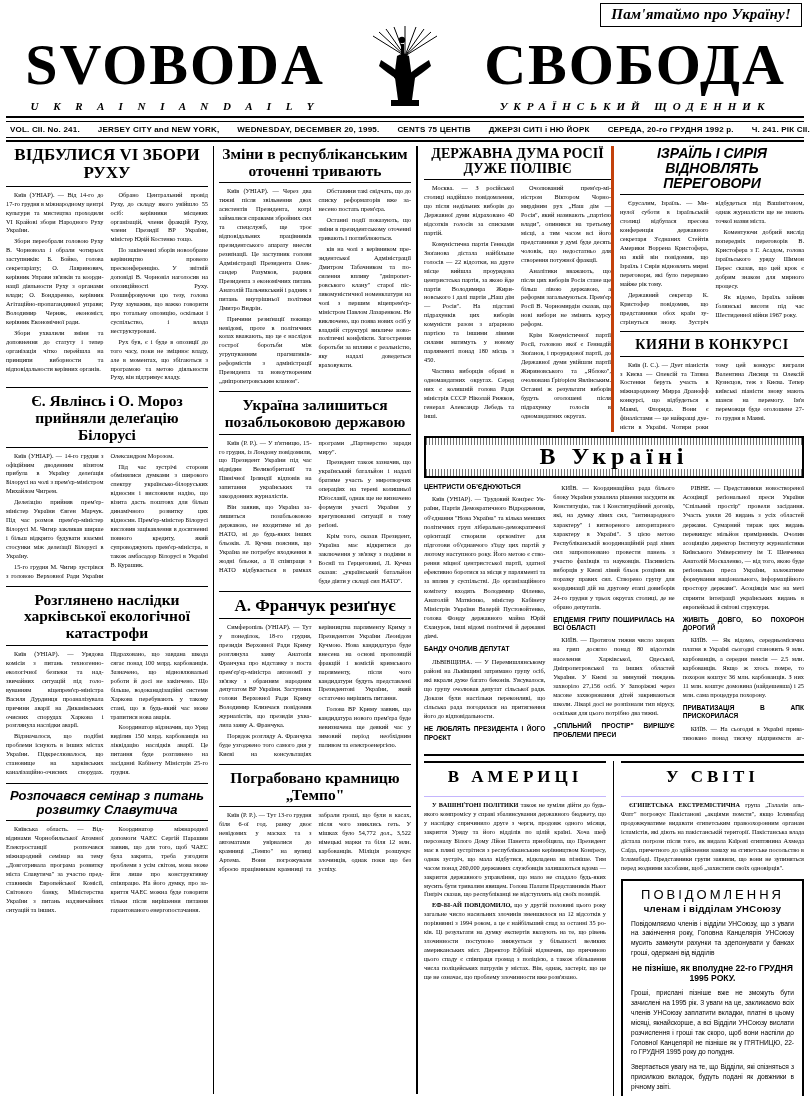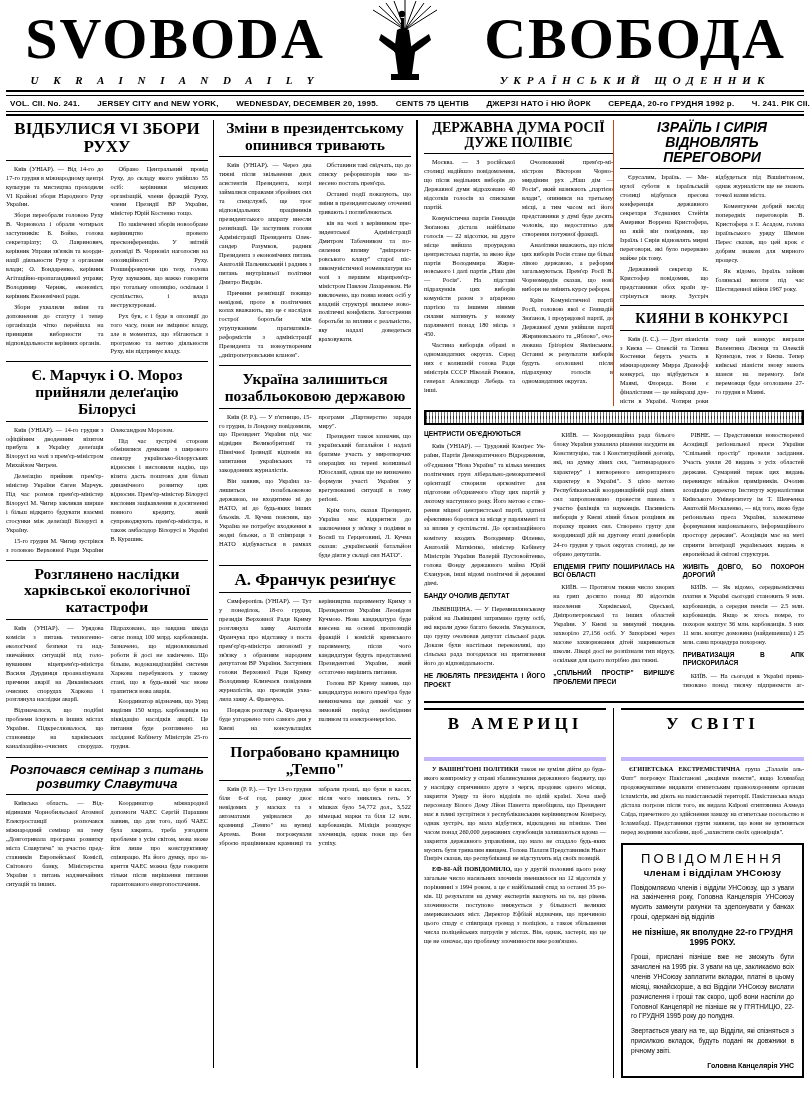--- a/index.html
+++ b/index.html
@@ -112,22 +112,22 @@
   .banner-hatch {
     position:absolute; left:0; right:0; top:0; height:7px;
     background: repeating-linear-gradient(90deg, #000 0 1px, #fff 1px 3px);
     opacity:.55;
   }
   .banner-hatch.b { top:auto; bottom:0; }
 
   .plainbanner {
     text-align:center; font-family:"Liberation Serif", serif;
     font-weight:bold; font-size:17px; letter-spacing:4px;
-    border-top:2px solid #000; border-bottom:4px solid #c4b5fd;
-    padding:4px 0 23px 0; margin-bottom:4px;
+    border-top:2px solid #000; border-bottom:1px solid #c4b5fd;
+    padding:4px 0 9px 0; margin-bottom:4px;
   }
 
   .subhead {
     font-family: "Liberation Sans", sans-serif;
     font-weight: bold; font-size: 6.6px;
     margin: 5px 0 3px 0; line-height: 1.25;
     break-inside: avoid;
   }
   .subhead.first { margin-top: 0; }
   .lede { font-weight: bold; }
@@ -144,32 +144,35 @@
   }
   .notice-sub {
     text-align: center; font-weight: bold; font-size: 9.5px; margin-top: 1px; letter-spacing: .3px;
   }
   .notice-p { font-size: 6.6px; line-height: 1.5; text-align: justify; margin: 5px 0 0 0; }
   .notice-strong { text-align: center; font-weight: bold; font-size: 8.6px; margin: 5px 0 4px 0; }
   .notice-sign { text-align: right; font-weight: bold; font-size: 7px; margin-top: 6px; }
 
   .colflex { display: flex; }
   .colflex > div { box-sizing: border-box; }
-  .half-l { width: 50%; border-right: 1px solid #c2410c; }
+  .half-l { width: 50%; border-right: 3px solid #c2410c; }
   .half-r { width: 50%; padding-left: 6px; }
 
   .bot-cols { display: flex; }
   .bot-l { width: 50%; padding-right: 7px; border-right: 1px solid #000; box-sizing: border-box; }
   .bot-r { width: 50%; padding-left: 7px; box-sizing: border-box; }
 </style>
 </head>
 <body>
 
 <div class="page">
 
+  <div class="topbanner-row">
+    <div class="topbanner">Пам'ятаймо про Україну!</div>
+  </div>
 
   <div class="masthead">
     <div class="mh-left">
       <div class="mh-title">SVOBODA</div>
       <div class="mh-sub">U K R A I N I A N   D A I L Y</div>
     </div>
     <div class="mh-emblem">
       <svg width="100" height="84" viewBox="0 0 100 84">
         <g stroke="#000" stroke-width="1" fill="none">
           <line x1="50" y1="30" x2="18" y2="10"></line>
@@ -199,41 +202,41 @@
       <div class="mh-sub">УКРАЇНСЬКИЙ ЩОДЕННИК</div>
     </div>
   </div>
 
   <div class="rule-double"></div>
   <div class="dateline">
     <span>VOL. CII. No. 241.</span>
     <span>JERSEY CITY and NEW YORK,</span>
     <span>WEDNESDAY, DECEMBER 20, 1995.</span>
     <span>CENTS 75 ЦЕНТІВ</span>
-    <span>ДЖЕРЗІ НАТО і НЮ ЙОРК</span>
+    <span>ДЖЕРЗІ СИТІ і НЮ ЙОРК</span>
     <span>СЕРЕДА, 20-го ГРУДНЯ 1992 р.</span>
     <span>Ч. 241. РІК СІІ.</span>
   </div>
   <div class="rule-after-date"></div>
 
   <div class="body-grid">
 
     <div class="col c1">
       <div class="hl big">ВІДБУЛИСЯ VI ЗБОРИ РУХУ</div>
       <div class="two-col">
         <p>Київ (УНІАР). — Від 14-го до 17-го грудня в міжнародному центрі культури та мистецтва проходили VI Крайові збори Народного Руху України.</p>
         <p>Збори переобрали голо­вою Руху В. Чорновола і об­рали чотирьох заступників: Б. Бойко, голова секретаріа­ту; О. Лавринович, керівник Управи зв'язків та коорди­нації діяльности Руху з орга­нами влади; О. Бондаренко, ке­рівник Агітаційно-пропаган­дивної управи; Володимир Черняк, економіст, керівник Економічної ради.</p>
         <p>Збори ухвалили зміни та доповнення до статуту і те­пер організація чітко пере­йшла на принципи виборности та відповідальности керівних органів.</p>
         <p>Обрано Центральний про­від Руху, до складу якого уві­йшло 55 осіб: керівники місцевих організацій, члени фракцій Руху, члени Прези­дії ВР України, міністер Юрій Костенко тощо.</p>
         <p>По закінченні зборів но­вообране керівництво прове­ло пресконференцію. У звіт­ній доповіді В. Чорновіл наго­лосив на опозиційності Руху. Розшифровуючи цю тезу, го­лова Руху зауважив, що важ­ко говорити про тотальну опозицію, оскільки і суспіль­ство, і влада неструктуровані.</p>
         <p>Рух був, є і буде в опозиції до того часу, поки не зміцнює владу, але в моментах, що збігаються з програмою та метою діяльности Руху, він підтримує владу.</p>
       </div>
 
       <div class="hr-thin"></div>
-      <div class="hl med">Є. Марчук і О. Мороз прийняли делеґацію Білорусі</div>
+      <div class="hl med">Є. Явлінсь і О. Мороз прийняли делеґацію Білорусі</div>
       <div class="two-col">
         <p>Київ (УНІАР). — 14-го грудня з офіційним дводен­ним візитом прибула в Украї­ну делеґація Білорусі на чо­лі з прем'єр-міністром Ми­хайлом Чигрем.</p>
         <p>Делеґацію прийняв пре­м'єр-міністер України Євген Марчук. Під час розмов прем'єр-міністер Білорусі М. Чигир закликав ширше і більш відкрито будувати взаємні стосунки між де­леґації Білорусі в Україну.</p>
         <p>15-го грудня М. Чигир зу­стрівся з головою Верховної Ради України Олександром Морозом.</p>
         <p>Під час зустрічі сторони обмінялися думками з ши­рокого спектру українсько-білоруських відносин і ви­словили надію, що візита дасть поштовх для більш динамічного розвитку цих відносин. Прем'єр-міністер Білорусі висловив зацікав­лення в досягненні повного кре­диту, який супроводжують прем'єр-мі­ністра, в також амбасадор Білорусі в Україні В. Курашик.</p>
       </div>
 
       <div class="hr-thin"></div>
       <div class="hl med">Розглянено наслідки харківської екологічної катастрофи</div>
       <div class="two-col">
@@ -244,21 +247,21 @@
 
       <div class="hr-thin"></div>
       <div class="hl sans">Розпочався семінар з питань розвитку Славутича</div>
       <div class="two-col">
         <p>Київська область. — Від­відинами Чорнобильської Атомної Електростанції роз­почався міжнародний семі­нар на тему „Довготривала програма розвитку міста Славутича" за участю пред­ставників Европейської Ко­місії, Світового банку, Мініс­терства України з питань надзвичайних ситуацій та інших.</p>
         <p>Координатор міжнародної допомоги ЧАЕС Сергій Парашин заявив, що для того, щоб ЧАЕС була закрита, треба узгодити проблеми з усім світом, мова може йти лише про конструктивну співпра­цю. На його думку, про за­криття ЧАЕС можна буде говорити тільки після вирі­шення питання гарантованого енергопостачання.</p>
       </div>
     </div>
 
     <div class="col c2">
-      <div class="hl med">Зміни в президентському опинився тривають</div>
+      <div class="hl med">Зміни в республіканським оточенні тривають</div>
       <div class="two-col">
         <p>Київ (УНІАР). — Через два тижні після звільнення двох асистентів Президента, котрі займалися справами збройних сил та спецслужб, ще троє відповідальних пра­цівників президентського апарату внесли резиґнації. Це заступник голови Адмі­ністрації Президента Олек­сандер Разумков, радник Президента з економічних питань Анатолій Пальчик­ський і радник з питань вну­трішньої політики Дмитро Видрін.</p>
         <p>Причини резиґнації поки­що невідомі, проте в полі­тичних колах вважають, що це є наслідок гострої бо­ротьби між угрупуванням праг­матиків-реформістів з адмі­ністрації Президента та но­воутвореним „дніпропет­ровським кланом".</p>
         <p>Обставини такі свідчать, що до списку реформаторів вже за­несено постать прем'єра.</p>
         <p>Останні події показують, що зміни в президентському оточенні тривають і поглиб­люються.</p>
         <p>ків на чолі з керівником пре­зидентської Адміністрації Дмитром Табачником та по­силення впливу "дніпропет­ровського клану" старої піс­лякомуністичної номенкла­тури на чолі з першим віце­прем'єр-міністром Павлом Лазаренком. Не виключено, що поява нових осіб у владній структурі викличе ново-політичні конфлікти. Загострення боротьби за впливи є реальністю, яку надалі доведеться враховувати.</p>
       </div>
 
       <div class="hr-thin"></div>
       <div class="hl med">Україна залишиться позабльоковою державою</div>
@@ -309,20 +312,21 @@
           <div class="hr-thin"></div>
           <div class="hl sm spread">КИЯНИ В КОНКУРСІ</div>
           <div class="two-col">
             <p>Київ (І. С.). — Дует піа­ністів з Києва — Олексій та Татяна Костенки беруть участь в міжнародному Мирра Дранофф конкурсі, що відбудеться в Маямі, Флорида. Вони є фіналіс­тами — це найкращі дуе­ністи в Україні. Чотири ро­ки тому цей конкурс виграли Валентина Лисиця та Олексій Кузнєцов, теж з Ки­єва. Тепер київські піаністи знову мають шанси на перемогу. Ім'я переможця буде оголошене 27-го грудня в Маямі.</p>
           </div>
         </div>
       </div>
 
       <div class="banner">
         <div class="banner-hatch"></div>
+        <div class="banner-inner">В Україні</div>
         <div class="banner-hatch b"></div>
       </div>
 
       <div class="three-col" style="height:265px;">
         <div class="subhead first">ЦЕНТРИСТИ ОБ'ЄДНУЮТЬСЯ</div>
         <p>Київ (УНІАР). — Трудовий Конґрес Ук­раїни, Партія Демократичного Відро­дження, об'єднання "Нова Україна" та кілька менших політичних груп лібе­рально-демократичної орієнтації ство­рили оргкомітет для підготови об'єд­навчого з'їзду цих партій у лютому наступного року. Його метою є ство­рення міцної центристської партії, здат­ної ефективно боротися за місця у пар­ляменті та за вплив у суспільстві. До організаційного комітету входять Во­лодимир Філенко, Анатолій Матвієнко, міністер Кабінету Міністрів України Валерій Пустовойтенко, голова Фонду державного майна Юрій Єхануров, ін­ші відомі політичні й державні діячі.</p>
         <div class="subhead">БАНДУ ОЧОЛИВ ДЕПУТАТ</div>
         <p>ЛЬВІВЩИНА. — У Перемишлянсько­му районі на Львівщині затримано гру­пу осіб, які вкрали дуже багато беко­нів. З'ясувалося, що групу очолював депутат сільської ради. Докази були на­стільки переконливі, що сільська рада погодилася на притягнення його до від­повідальности.</p>
         <div class="subhead">НЕ ЛЮБЛЯТЬ ПРЕЗИДЕНТА І ЙОГО ПРОЄКТ</div>
         <p>КИЇВ. — Координаційна рада білього блоку України ухвалила рішення засу­дити як Конституцію, так і Конститу­ційний договір, які, на думку лівих сил, "антинародного характеру" і витворе­ного авторитарного характеру в Україні". З цією метою Республіканській коорди­наційній раді лівих сил запропоновано провести панель з участю фахівців та науковців. Пасивність виборців у Києві лівий бльок розцінив як поразку пра­вих сил. Створено групу для коорди­нації дій на другому етапі довиборів 24-го грудня у трьох округах столиці, де не обрано депутатів.</p>

